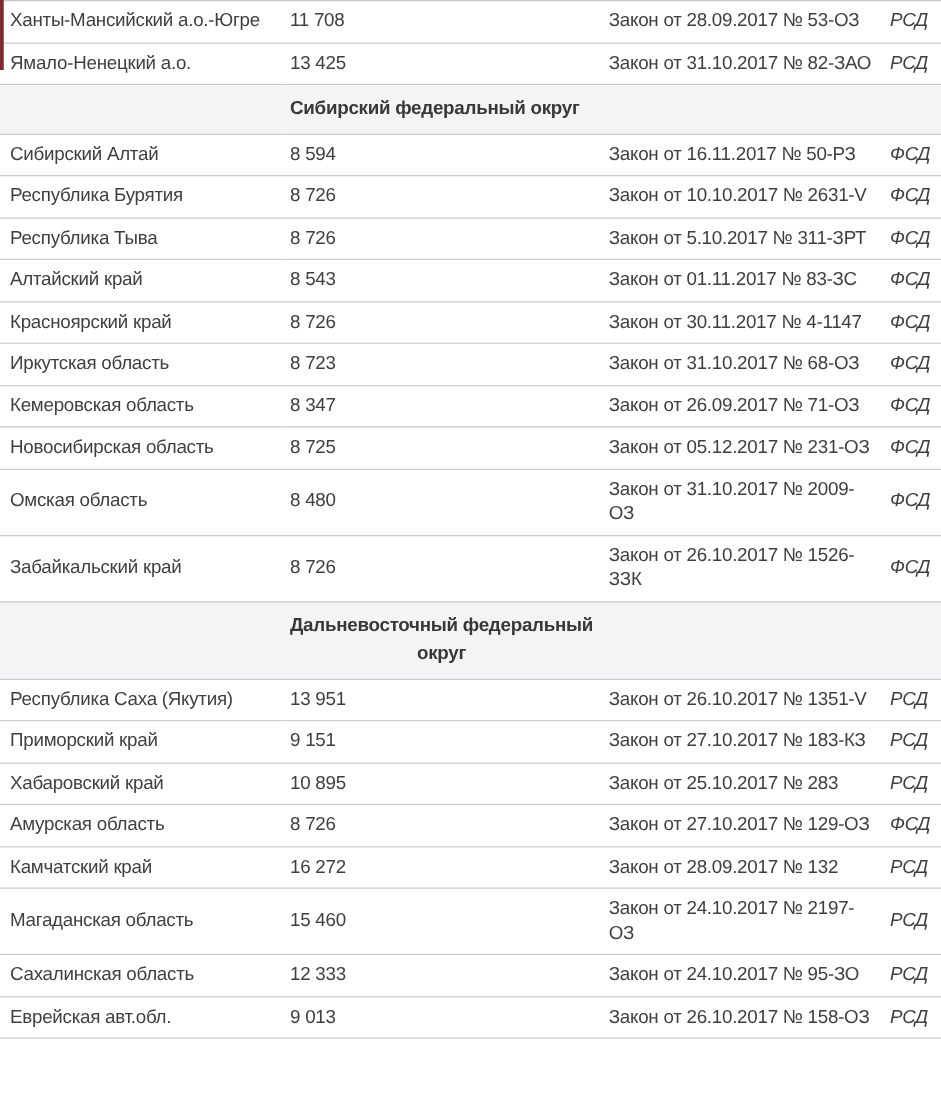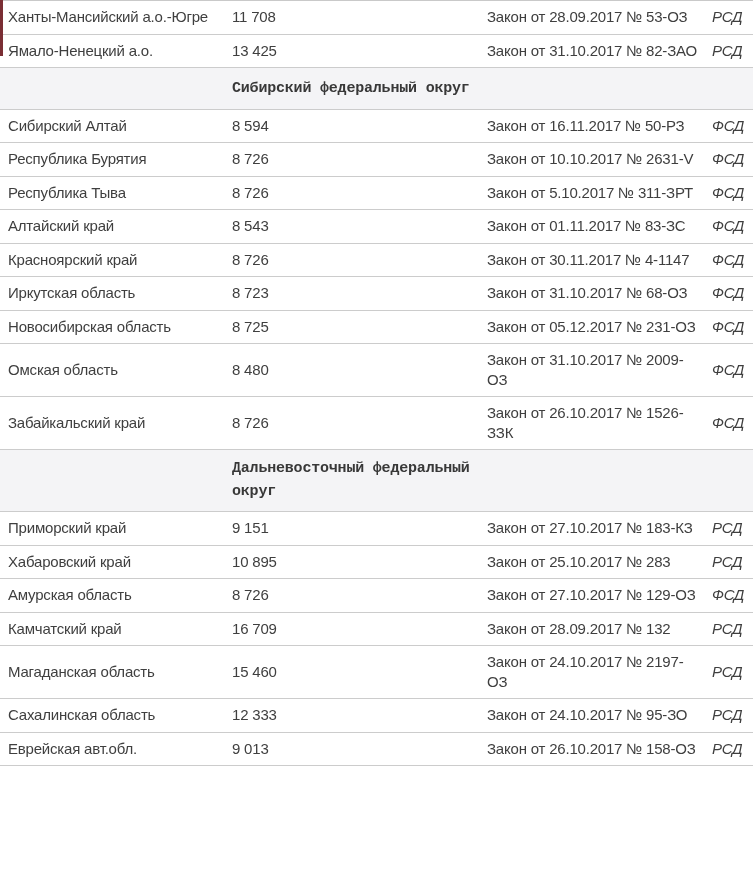--- a/index.html
+++ b/index.html
@@ -57,22 +57,21 @@
     background: #f4f4f6;
     padding: 8px 0;
     line-height: 1.5;
   }
   tr.section span {
     display: inline-block;
     margin-left: 232px;
     font-weight: bold;
     color: #383838;
     white-space: pre-line;
-    text-align: left;
-    font-family: Liberation Mono, monospace;
+    text-align: center;
   }
 </style>
 </head>
 <body>
 
 <div class="page" data-name="page">
   <div class="red-edge" data-name="left-red-edge"></div>
   <table class="regions" data-name="regions-table">
     <colgroup>
       <col class="c-region">
@@ -126,20 +125,26 @@
           <td data-name="law-cell">Закон от 30.11.2017 № 4-1147</td>
           <td data-name="type-cell">ФСД</td>
         </tr>
         <tr data-name="table-row">
           <td data-name="region-cell">Иркутская область</td>
           <td data-name="value-cell">8 723</td>
           <td data-name="law-cell">Закон от 31.10.2017 № 68-ОЗ</td>
           <td data-name="type-cell">ФСД</td>
         </tr>
         <tr data-name="table-row">
+          <td data-name="region-cell">Кемеровская область</td>
+          <td data-name="value-cell">8 347</td>
+          <td data-name="law-cell">Закон от 26.09.2017 № 71-ОЗ</td>
+          <td data-name="type-cell">ФСД</td>
+        </tr>
+        <tr data-name="table-row">
           <td data-name="region-cell">Новосибирская область</td>
           <td data-name="value-cell">8 725</td>
           <td data-name="law-cell">Закон от 05.12.2017 № 231-ОЗ</td>
           <td data-name="type-cell">ФСД</td>
         </tr>
         <tr data-name="table-row">
           <td data-name="region-cell">Омская область</td>
           <td data-name="value-cell">8 480</td>
           <td data-name="law-cell">Закон от 31.10.2017 № 2009-
 ОЗ</td>
@@ -150,40 +155,46 @@
           <td data-name="value-cell">8 726</td>
           <td data-name="law-cell">Закон от 26.10.2017 № 1526-
 ЗЗК</td>
           <td data-name="type-cell">ФСД</td>
         </tr>
         <tr data-name="section-header-row" class="section">
           <td colspan="4" data-name="section-header-cell"><span data-name="section-title">Дальневосточный федеральный
 округ</span></td>
         </tr>
         <tr data-name="table-row">
+          <td data-name="region-cell">Республика Саха (Якутия)</td>
+          <td data-name="value-cell">13 951</td>
+          <td data-name="law-cell">Закон от 26.10.2017 № 1351-V</td>
+          <td data-name="type-cell">РСД</td>
+        </tr>
+        <tr data-name="table-row">
           <td data-name="region-cell">Приморский край</td>
           <td data-name="value-cell">9 151</td>
           <td data-name="law-cell">Закон от 27.10.2017 № 183-КЗ</td>
           <td data-name="type-cell">РСД</td>
         </tr>
         <tr data-name="table-row">
           <td data-name="region-cell">Хабаровский край</td>
           <td data-name="value-cell">10 895</td>
           <td data-name="law-cell">Закон от 25.10.2017 № 283</td>
           <td data-name="type-cell">РСД</td>
         </tr>
         <tr data-name="table-row">
           <td data-name="region-cell">Амурская область</td>
           <td data-name="value-cell">8 726</td>
           <td data-name="law-cell">Закон от 27.10.2017 № 129-ОЗ</td>
           <td data-name="type-cell">ФСД</td>
         </tr>
         <tr data-name="table-row">
           <td data-name="region-cell">Камчатский край</td>
-          <td data-name="value-cell">16 709</td>
+          <td data-name="value-cell">16 272</td>
           <td data-name="law-cell">Закон от 28.09.2017 № 132</td>
           <td data-name="type-cell">РСД</td>
         </tr>
         <tr data-name="table-row">
           <td data-name="region-cell">Магаданская область</td>
           <td data-name="value-cell">15 460</td>
           <td data-name="law-cell">Закон от 24.10.2017 № 2197-
 ОЗ</td>
           <td data-name="type-cell">РСД</td>
         </tr>

